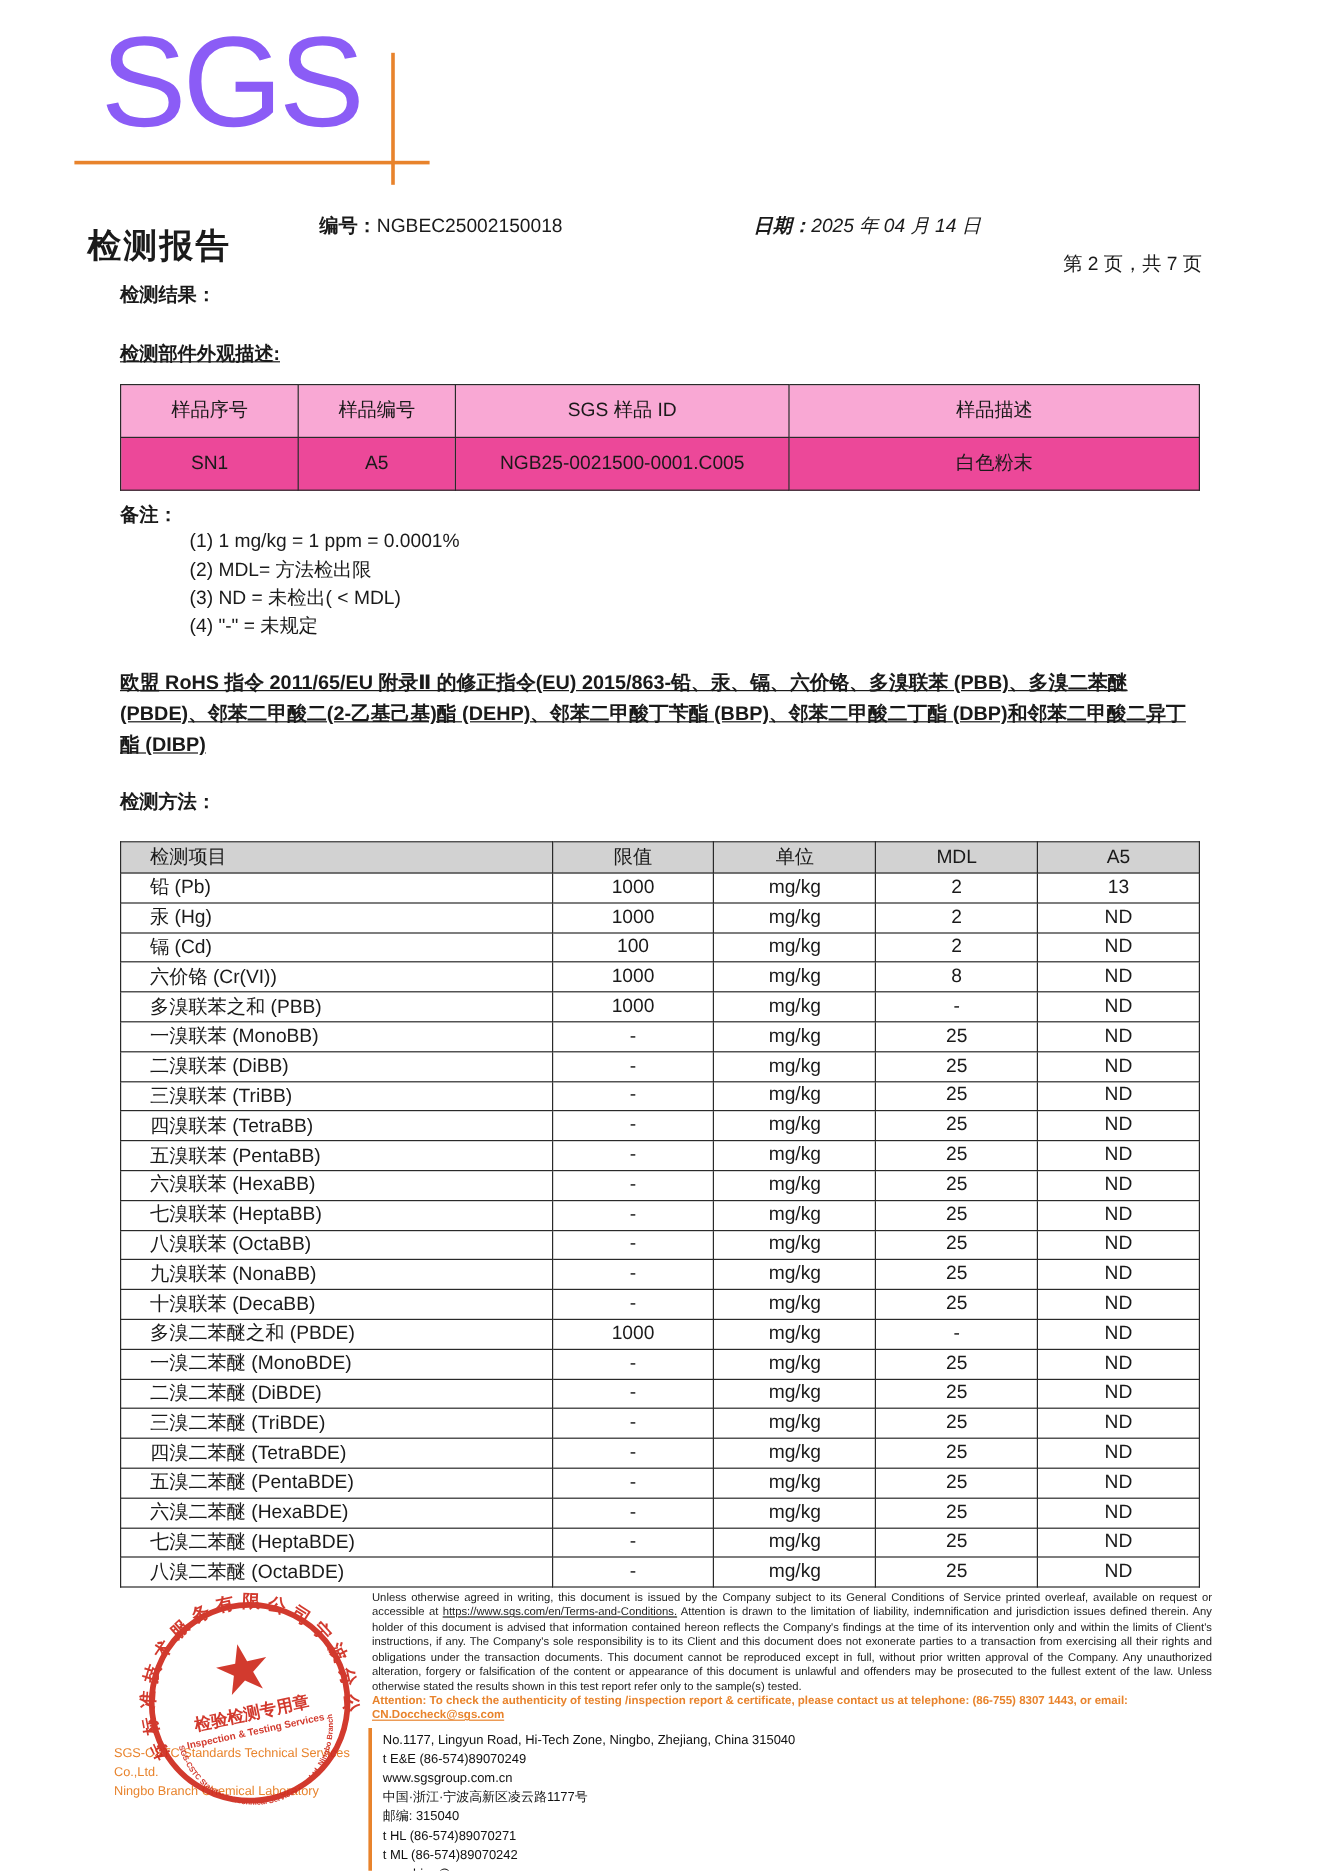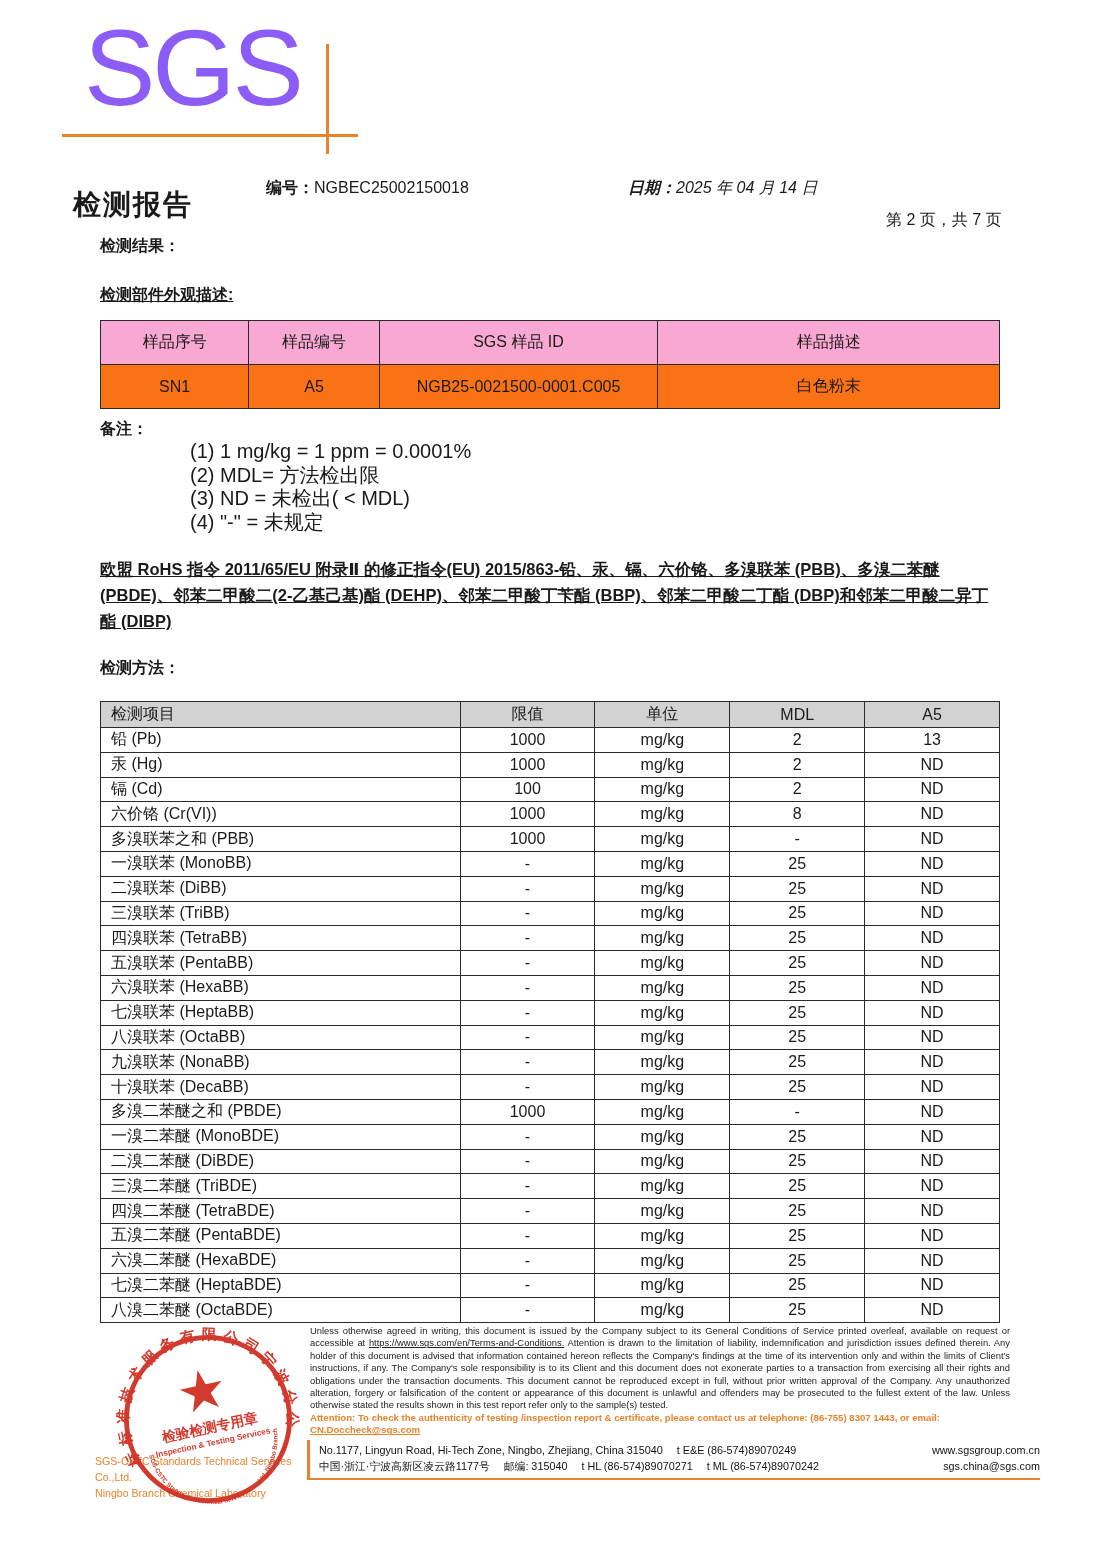--- a/index.html
+++ b/index.html
@@ -28,51 +28,51 @@
 
   
   .content { position:absolute; left:100px; top:236px; width:900px; }
   .sec-head { font-size:16px; font-weight:bold; }
   .results-heading { margin-bottom:28px; }
   .appearance-heading { text-decoration:underline; margin-bottom:14px; }
 
   table { border-collapse:collapse; width:900px; table-layout:fixed; }
   td, th { border:1.6px solid #2a2a2a; font-size:16px; font-weight:normal; text-align:center; }
   .sample-table th { background:#f9a8d4; height:44px; }
-  .sample-table td { height:44px; background:#f97316; }
+  .sample-table td { height:44px; background:#ec4899; }
 
   .notes { margin-top:10px; }
-  .note-item { font-size:20px; margin-left:90px; line-height:23.5px; }
+  .note-item { font-size:16px; margin-left:58px; line-height:23.5px; }
 
   .directive {
     margin-top:22px; font-size:16.5px; font-weight:bold;
     text-decoration:underline; line-height:26px; width:900px;
   }
 
   .method-row { margin-top:24px; display:flex; }
   .method-label { font-size:16px; font-weight:bold; width:120px; flex:none; }
   .method-text { font-size:16px; line-height:29px; width:780px; }
 
   .results-table { margin-top:22px; }
   .results-table th { background:#d2d2d2; height:26px; }
   .results-table td { height:24.8px; padding:0 6px; }
-  .results-table th.item-col, .results-table td.item-col { text-align:left; padding-left:10px; }
+  .results-table th.item-col, .results-table td.item-col { text-align:left; padding-left:24px; }
 
   
   .footer { position:absolute; left:100px; top:1325px; width:940px; }
   .legal-block { margin-left:210px; width:700px; font-size:9.4px; line-height:12.4px; text-align:justify; color:#222; }
   .legal-link { text-decoration:underline; color:#222; }
   .attention { margin-left:210px; width:700px; font-size:9.6px; line-height:12.6px; font-weight:bold; color:#e8832c; }
   .attention a, .attention .email { text-decoration:underline; color:#e8832c; }
   .address-block {
     margin-left:207px; margin-top:3px; width:733px;
     border-left:3px solid #e8832c; padding:2px 0 4px 9px;
     border-bottom:2.5px solid #e8832c;
   }
-  .addr-line { display:flex; font-size:10.8px; line-height:16px; color:#111; }
+  .addr-line { display:flex; font-size:10.8px; line-height:16px; color:#111;flex-direction:column; }
   .addr-line .grow { flex:1; }
   .addr-gap { margin-right:14px; }
   .member-line { margin-top:14px; text-align:right; font-size:12.5px; color:#111; padding-right:5px; }
 
   .company-names { position:absolute; left:-5px; top:128px; width:230px; font-size:10.6px; line-height:16px; color:#e8832c; }
 
   .stamp { position:absolute; left:12px; top:-2px; width:192px; height:192px; z-index:2; opacity:0.92; }
 </style>
 </head>
 <body>

